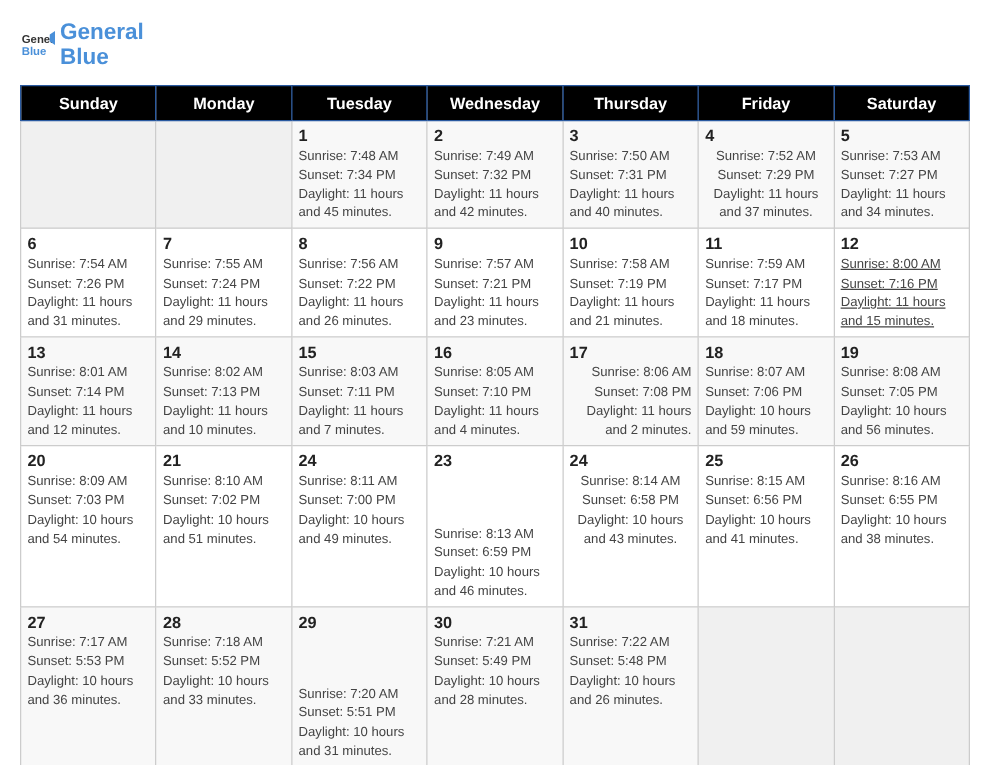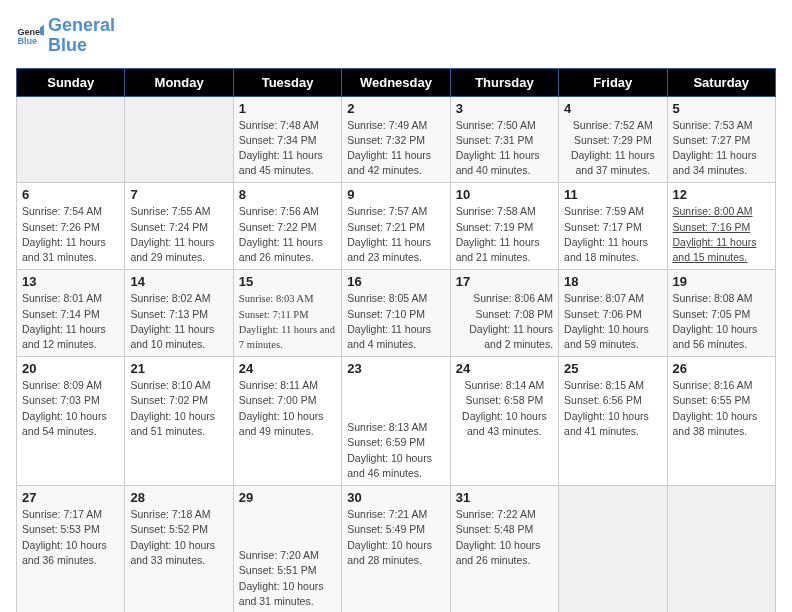--- a/index.html
+++ b/index.html
@@ -208,21 +208,21 @@
 Daylight: 11 hours and 12 minutes.</div>
         </td>
         <td>
           <div class="day-number">14</div>
           <div class="day-info" style="white-space: pre-line;">Sunrise: 8:02 AM
 Sunset: 7:13 PM
 Daylight: 11 hours and 10 minutes.</div>
         </td>
         <td>
           <div class="day-number">15</div>
-          <div class="day-info" style="white-space: pre-line; font-family: Liberation Serif, serif;">Sunrise: 8:03 AM
+          <div class="day-info" style="white-space: pre-line;">Sunrise: 8:03 AM
 Sunset: 7:11 PM
 Daylight: 11 hours and 7 minutes.</div>
         </td>
         <td>
           <div class="day-number">16</div>
           <div class="day-info" style="white-space: pre-line;">Sunrise: 8:05 AM
 Sunset: 7:10 PM
 Daylight: 11 hours and 4 minutes.</div>
         </td>
         <td>

